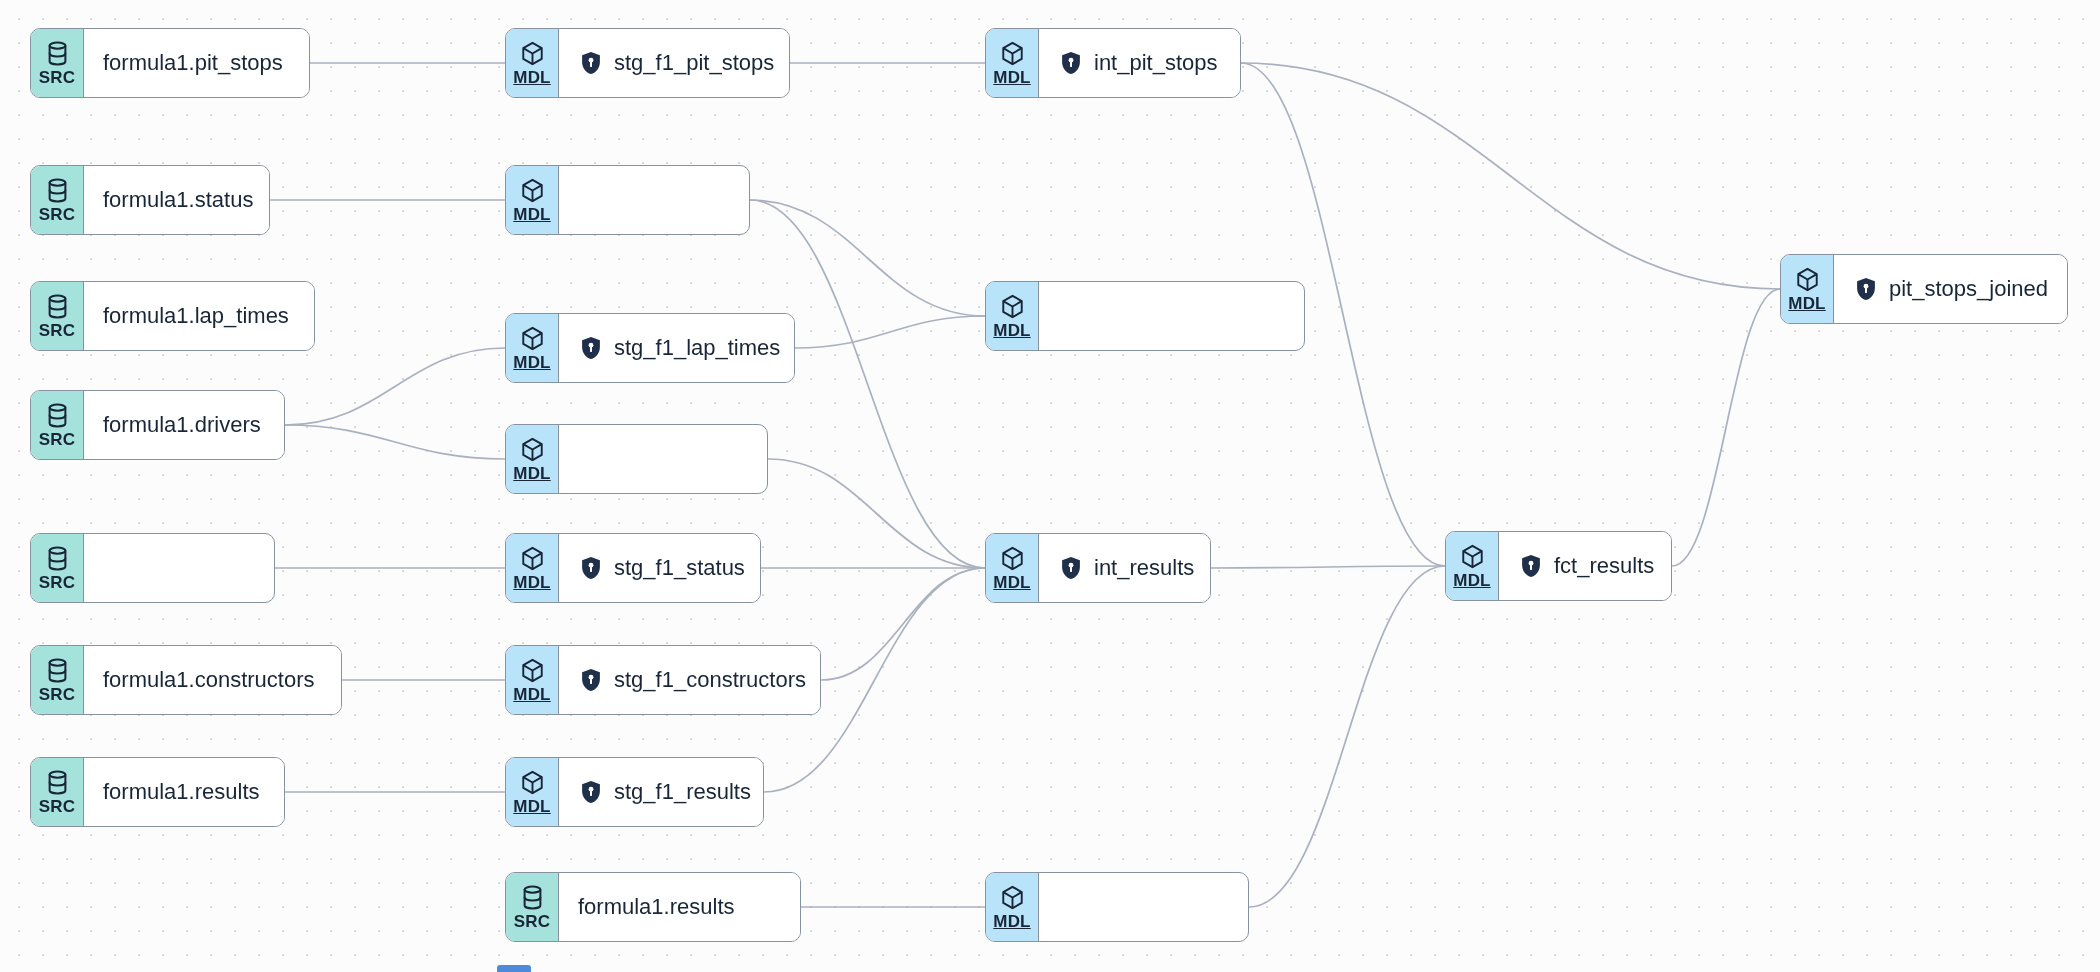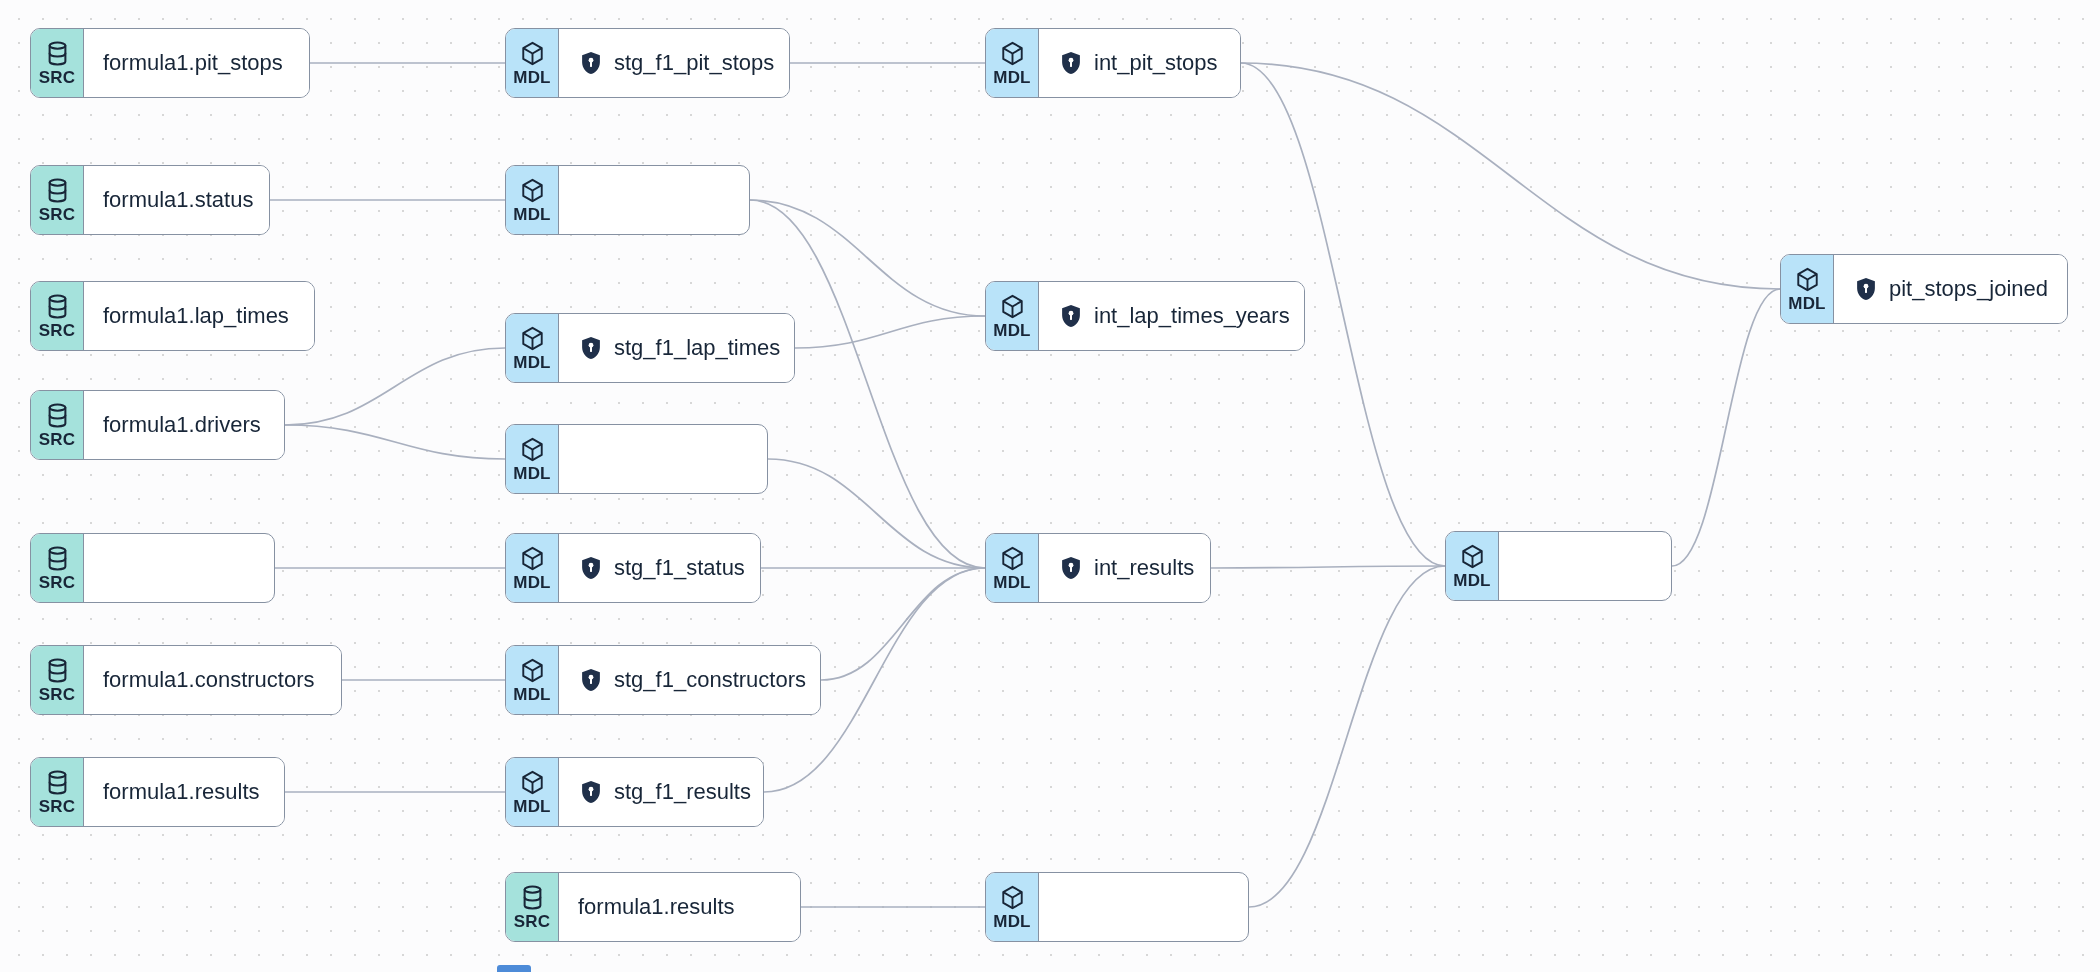--- a/index.html
+++ b/index.html
@@ -32,21 +32,21 @@
     width:52px;
     display:flex;
     flex-direction:column;
     align-items:center;
     justify-content:center;
     gap:2px;
     border-right:1.6px solid var(--border,#8691a2);
     color:var(--text,#182638);
   }
   .badge.src{background:var(--srcbadge,#a5e2dc);align-items:center;}
-  .badge.mdl{background:var(--mdlbadge,#b9e3f9);}
+  .badge.mdl{background:var(--mdlbadge,#b9e3f9);text-decoration:underline;}
   .badge .type-icon{width:27px;height:27px;display:block;}
   .badge .type-icon svg{width:100%;height:100%;display:block;}
   .badge .badge-label{font-size:17px;font-weight:700;line-height:1;letter-spacing:.2px;}
   .node-body{
     flex:1 1 auto;
     display:flex;
     align-items:center;
     padding:0 14px 0 19px;
     gap:10px;
     background:var(--body,#ffffff);
@@ -384,30 +384,20 @@
         <div class="badge mdl">
           <span class="type-icon">
             <svg viewBox="0 0 24 24" fill="none" stroke="currentColor" stroke-width="1.7" stroke-linejoin="round">
               <path d="M12 2.5l8.2 4.7v9.6L12 21.5l-8.2-4.7V7.2L12 2.5z"></path>
               <path d="M3.8 7.2L12 12l8.2-4.8"></path>
               <path d="M12 12v9.5"></path>
             </svg>
           </span>
           <span class="badge-label">MDL</span>
         </div>
-        <div class="node-body">
-          <span class="shield">
-            <svg viewBox="0 0 24 24">
-              <path fill="currentColor" d="M12 1.8l8.2 3v6.4c0 5.2-3.5 9.6-8.2 10.9C7.3 20.8 3.8 16.4 3.8 11.2V4.8l8.2-3z"></path>
-              <circle cx="12" cy="9.4" r="2.2" fill="#fff"></circle>
-              <path d="M11.1 10.8h1.8v4.1a.9.9 0 0 1-1.8 0v-4.1z" fill="#fff"></path>
-            </svg>
-          </span>
-          <span class="node-label">int_lap_times_years</span>
-        </div>
       </div>
       <div class="node" style="left: 985px; top: 533px; width: 226px;">
         <div class="badge mdl">
           <span class="type-icon">
             <svg viewBox="0 0 24 24" fill="none" stroke="currentColor" stroke-width="1.7" stroke-linejoin="round">
               <path d="M12 2.5l8.2 4.7v9.6L12 21.5l-8.2-4.7V7.2L12 2.5z"></path>
               <path d="M3.8 7.2L12 12l8.2-4.8"></path>
               <path d="M12 12v9.5"></path>
             </svg>
           </span>
@@ -427,20 +417,30 @@
       <div class="node" style="left: 1445px; top: 531px; width: 227px;">
         <div class="badge mdl">
           <span class="type-icon">
             <svg viewBox="0 0 24 24" fill="none" stroke="currentColor" stroke-width="1.7" stroke-linejoin="round">
               <path d="M12 2.5l8.2 4.7v9.6L12 21.5l-8.2-4.7V7.2L12 2.5z"></path>
               <path d="M3.8 7.2L12 12l8.2-4.8"></path>
               <path d="M12 12v9.5"></path>
             </svg>
           </span>
           <span class="badge-label">MDL</span>
+        </div>
+        <div class="node-body">
+          <span class="shield">
+            <svg viewBox="0 0 24 24">
+              <path fill="currentColor" d="M12 1.8l8.2 3v6.4c0 5.2-3.5 9.6-8.2 10.9C7.3 20.8 3.8 16.4 3.8 11.2V4.8l8.2-3z"></path>
+              <circle cx="12" cy="9.4" r="2.2" fill="#fff"></circle>
+              <path d="M11.1 10.8h1.8v4.1a.9.9 0 0 1-1.8 0v-4.1z" fill="#fff"></path>
+            </svg>
+          </span>
+          <span class="node-label">fct_results</span>
         </div>
       </div>
       <div class="node" style="left: 1780px; top: 254px; width: 288px;">
         <div class="badge mdl">
           <span class="type-icon">
             <svg viewBox="0 0 24 24" fill="none" stroke="currentColor" stroke-width="1.7" stroke-linejoin="round">
               <path d="M12 2.5l8.2 4.7v9.6L12 21.5l-8.2-4.7V7.2L12 2.5z"></path>
               <path d="M3.8 7.2L12 12l8.2-4.8"></path>
               <path d="M12 12v9.5"></path>
             </svg>

